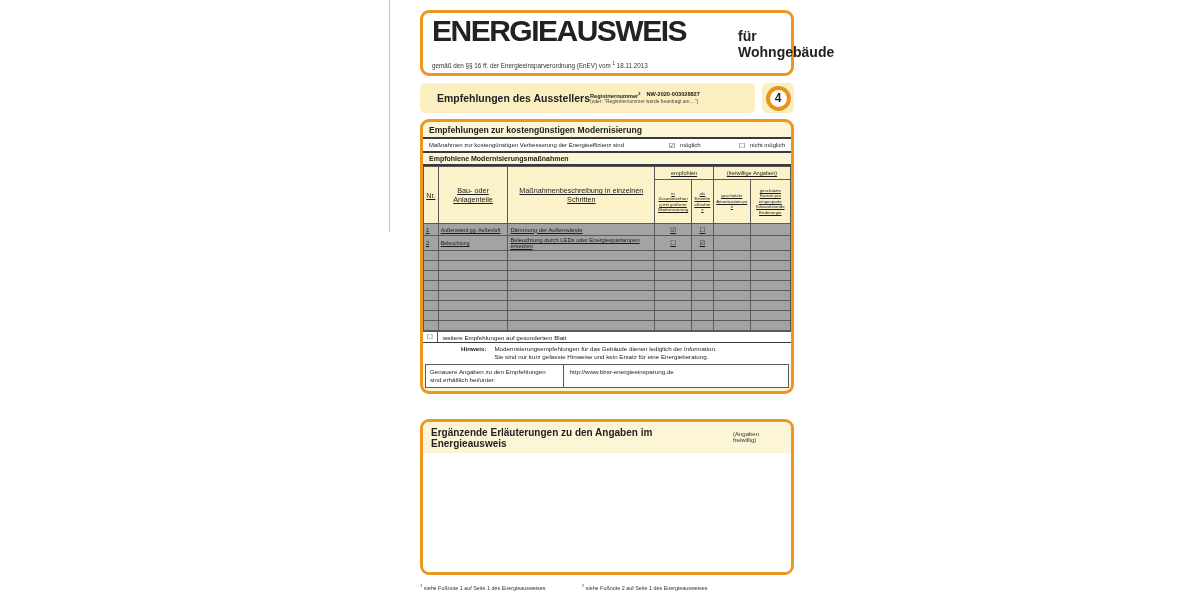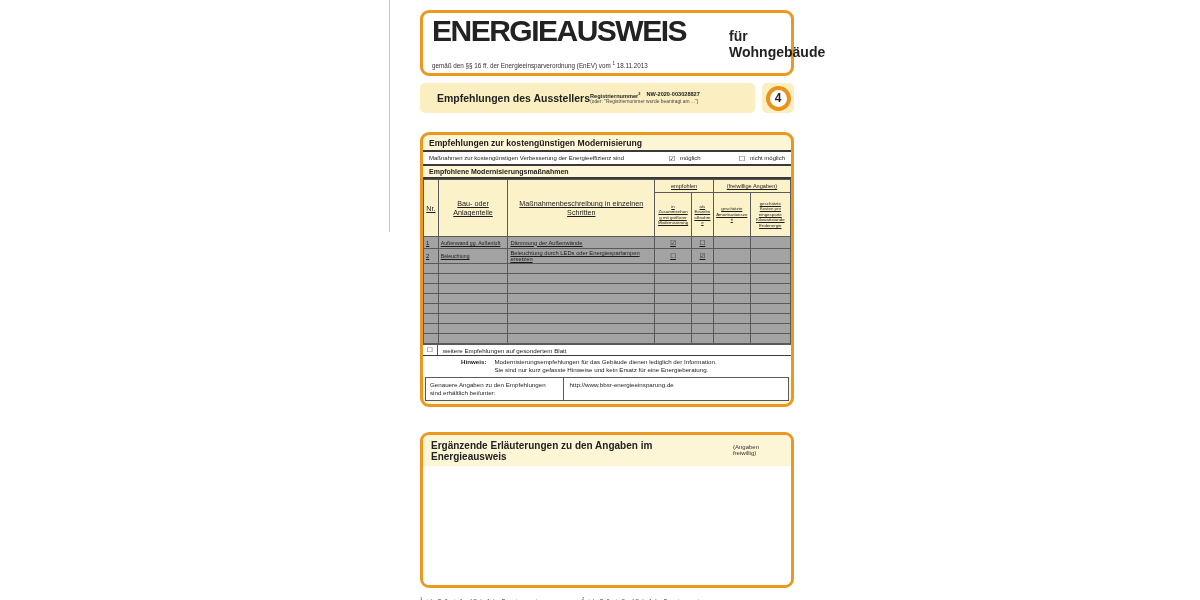--- a/index.html
+++ b/index.html
@@ -3,39 +3,39 @@
 <meta charset="utf-8">
 <style>
   * { margin:0; padding:0; box-sizing:border-box; }
   html,body { width:1200px; height:600px; background:#ffffff; font-family:"Liberation Sans", sans-serif; color:#1c1c1c; overflow:hidden; }
   .page { position:relative; width:1200px; height:600px; background:#fff; }
   .scan-line { position:absolute; left:389px; top:0; width:1px; height:232px; background:#c3c3c3; }
   .doc { position:absolute; left:420px; top:10px; width:374px; }
 
   
   .hdr-box { border:3px solid #EC971F; border-radius:9px; background:#fff; padding:3px 9px 4px 9px; }
-  .hdr-title-row { display:flex; align-items:baseline; gap:10px; }
+  .hdr-title-row { display:flex; align-items:baseline; gap:19px; }
   .hdr-title { font-size:30px; font-weight:bold; letter-spacing:-1.5px; line-height:1.0; color:#222; }
   .hdr-subtitle { font-size:14px; font-weight:bold; color:#222;margin-left:33px; }
   .hdr-law { font-size:6.3px; color:#333; margin-top:1px; }
   .hdr-law sup { font-size:4.5px; }
 
   
   .issuer-row { display:flex; align-items:stretch; gap:7px; margin-top:7px; height:30px; }
   .issuer-bar { flex:1; background:#FBEFC2; border-radius:5px; padding:4px 8px; display:flex; justify-content:center; align-items:center; }
   .issuer-title { font-size:10.5px; font-weight:bold; color:#222; }
   .reg-block { width:148px; line-height:1.25; }
   .reg-line1 { font-size:5.6px; font-weight:bold; display:flex; gap:6px; }
   .reg-line1 sup { font-size:4px; }
   .reg-line2 { font-size:4.9px; color:#444; }
   .page-badge-wrap { width:32px; background:#FBEFC2; border-radius:5px; display:flex; align-items:center; justify-content:center; }
   .page-badge { width:25px; height:25px; border:4px solid #E8931A; border-radius:50%; background:#fff; display:flex; align-items:center; justify-content:center; font-size:12px; font-weight:bold; color:#222; }
 
   
-  .main-box { margin-top:19px; border:3px solid #EC971F; border-radius:9px; background:#FCF5D6; overflow:hidden; }
+  .main-box { margin-top:6px; border:3px solid #EC971F; border-radius:9px; background:#FCF5D6; overflow:hidden; }
   .main-title { font-size:8.6px; font-weight:bold; padding:3px 6px 2px 6px; border-bottom:2px solid #3a3a3a; }
   .statement-row { background:#fff; display:flex; align-items:center; font-size:6px; padding:2.5px 6px; border-bottom:2px solid #3a3a3a; }
   .statement-text { flex:1; }
   .cb { font-size:7px; line-height:1; }
   .statement-row .opt-label { margin-left:5px; }
   .statement-row .cb2 { margin-left:38px; }
   .section-bar { font-size:7px; font-weight:bold; padding:2px 6px; border-bottom:2px solid #3a3a3a; background:#FCF5D6; }
 
   table.rec { width:100%; border-collapse:collapse; table-layout:fixed; background:#a3a3a3;text-decoration:underline; }
   table.rec th, table.rec td { border:0.8px solid #5a5a5a; padding:1px 2px; vertical-align:middle; overflow-wrap:break-word; }

